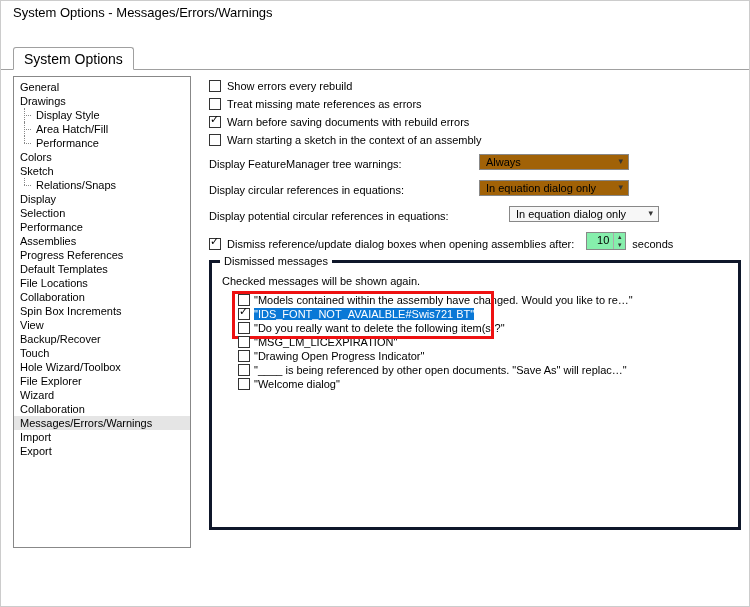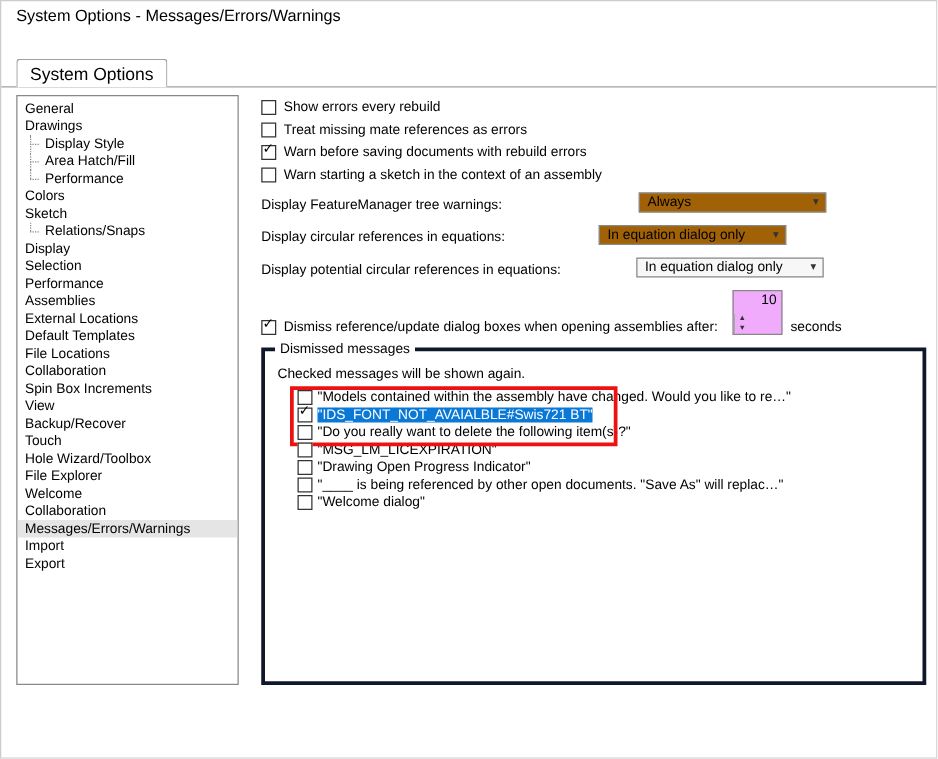--- a/index.html
+++ b/index.html
@@ -103,24 +103,24 @@
     content: "▾";
     position: absolute;
     right: 5px; top: 1px;
     font-size: 9px;
     color: #333;
   }
   .sel.light { background: #f7f7f7; }
   .spin {
     display: flex;
     border: 1px solid #888;
-    background: #f0abfc;
+    background: #86efac;
     min-width: 40px;
-    height: 36px;
-    margin-left: 12px; margin-right: 6px; flex-direction: column;
+    height: 18px;
+    margin-left: 12px; margin-right: 6px;
   }
   .spin-val { flex: 1; padding: 1px 4px; font-size: 11px; text-align: right; }
   .spin-btns { width: 12px; display: flex; flex-direction: column; border-left: 1px solid #aaa; }
   .spin-btns div { flex: 1; font-size: 6px; text-align: center; line-height: 8px; color: #333; }
   .group {
     border: 3px solid #0f172a;
     margin-top: 8px;
     padding: 8px 10px 60px 10px;
     position: relative;
     height: 270px;
@@ -164,31 +164,31 @@
         <div class="side-item side-sub">Display Style</div>
         <div class="side-item side-sub">Area Hatch/Fill</div>
         <div class="side-item side-sub last">Performance</div>
         <div class="side-item">Colors</div>
         <div class="side-item">Sketch</div>
         <div class="side-item side-sub last">Relations/Snaps</div>
         <div class="side-item">Display</div>
         <div class="side-item">Selection</div>
         <div class="side-item">Performance</div>
         <div class="side-item">Assemblies</div>
-        <div class="side-item">External Locations</div>
+        <div class="side-item">Progress References</div>
         <div class="side-item">Default Templates</div>
         <div class="side-item">File Locations</div>
         <div class="side-item">Collaboration</div>
         <div class="side-item">Spin Box Increments</div>
         <div class="side-item">View</div>
         <div class="side-item">Backup/Recover</div>
         <div class="side-item">Touch</div>
         <div class="side-item">Hole Wizard/Toolbox</div>
         <div class="side-item">File Explorer</div>
-        <div class="side-item">Welcome</div>
+        <div class="side-item">Wizard</div>
         <div class="side-item">Collaboration</div>
         <div class="side-item selected">Messages/Errors/Warnings</div>
         <div class="side-item">Import</div>
         <div class="side-item">Export</div>
       </div>
 
     <div class="main">
 
       <div class="row">
         <div class="chk"></div>
@@ -200,21 +200,21 @@
       </div>
       <div class="row">
         <div class="chk checked"></div>
         <span>Warn before saving documents with rebuild errors</span>
       </div>
       <div class="row">
         <div class="chk"></div>
         <span>Warn starting a sketch in the context of an assembly</span>
       </div>
 
-      <div class="row wide" style="margin-top:8px;gap:32px;">
+      <div class="row wide" style="margin-top:8px;">
         <span class="inline-label-fixed">Display FeatureManager tree warnings:</span>
         <div class="sel">Always</div>
       </div>
       <div class="row wide">
         <span class="inline-label-fixed">Display circular references in equations:</span>
         <div class="sel">In equation dialog only</div>
       </div>
       <div class="row wide">
         <span class="inline-label-fixed2">Display potential circular references in equations:</span>
         <div class="sel light">In equation dialog only</div>

